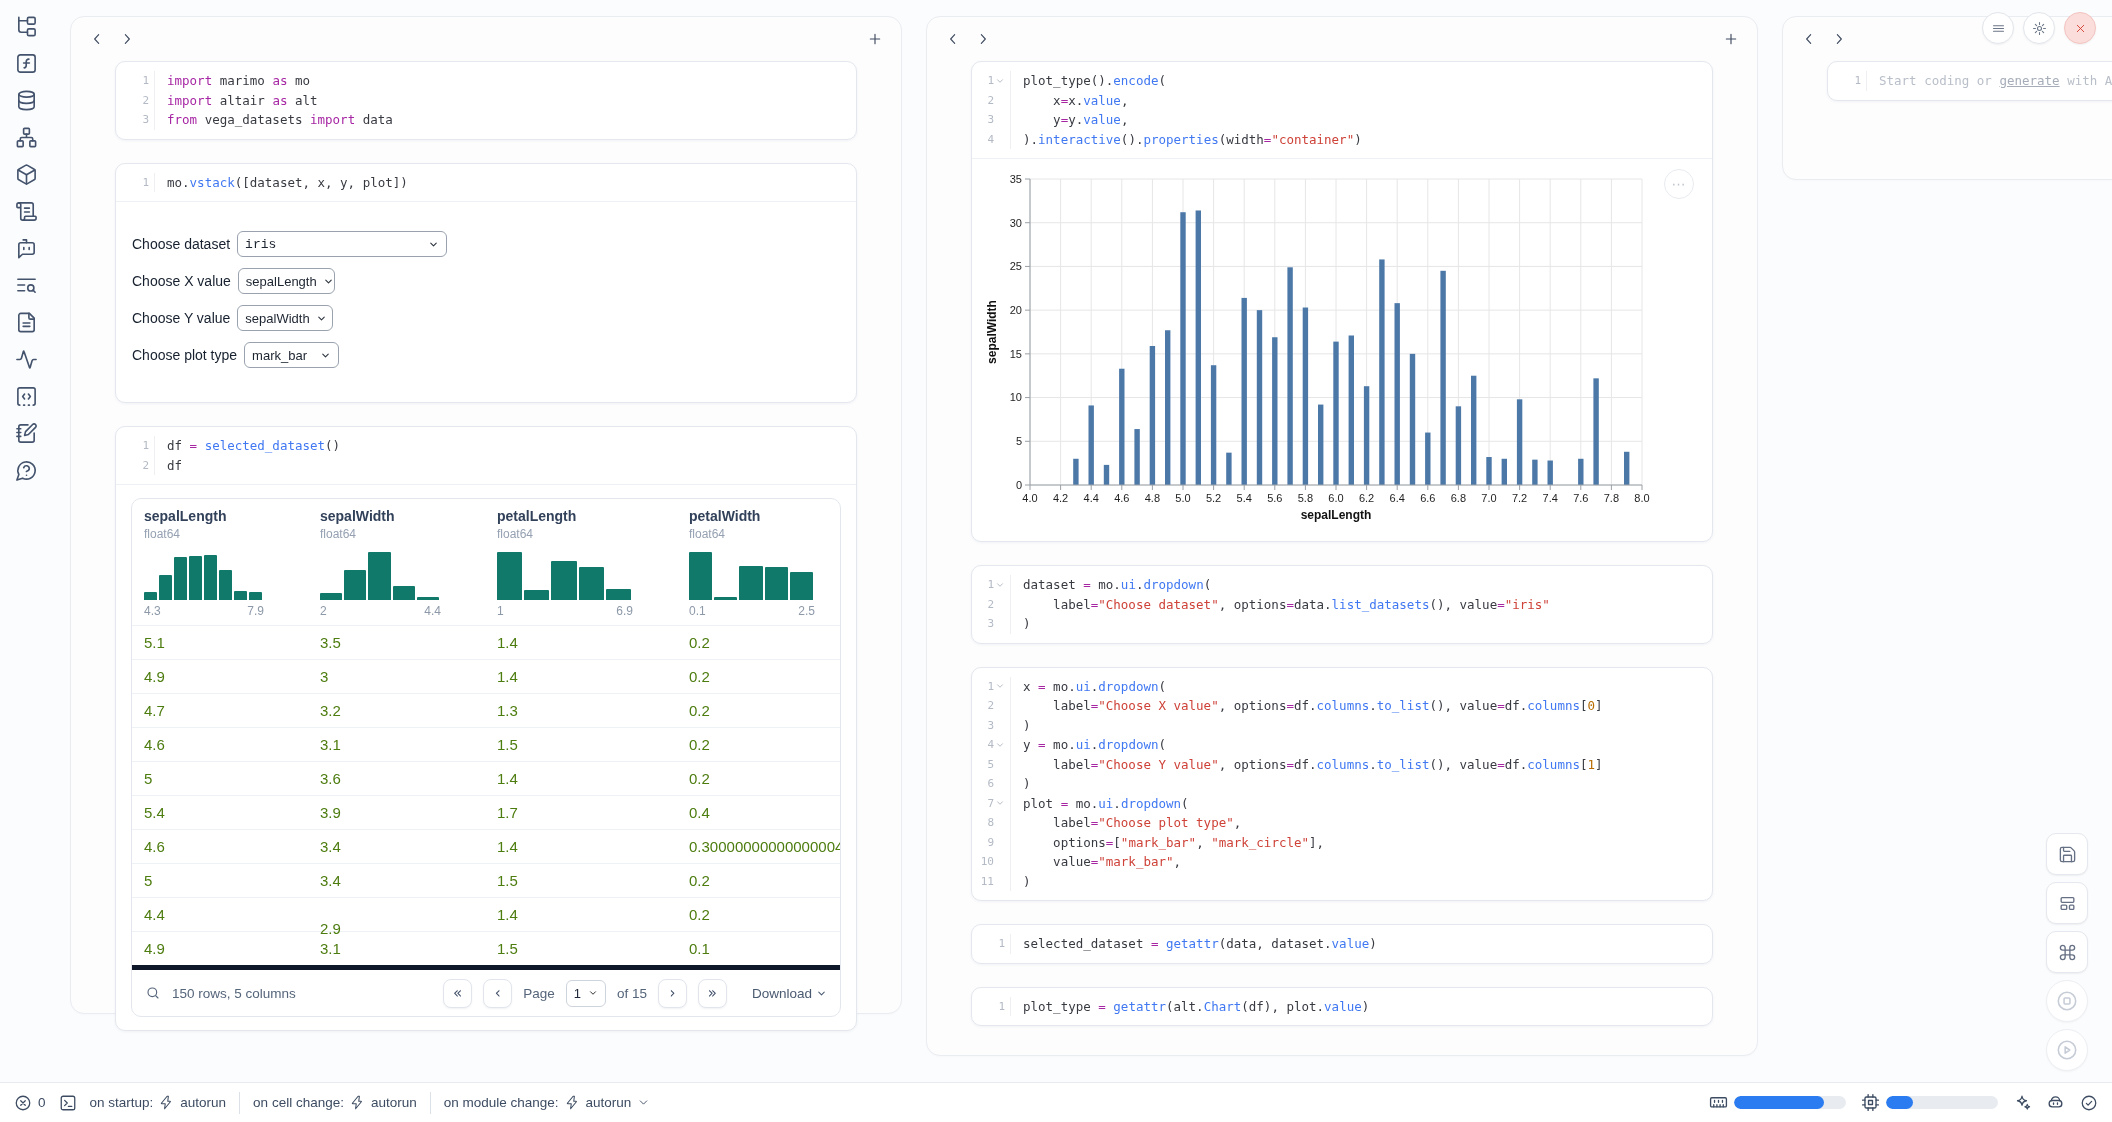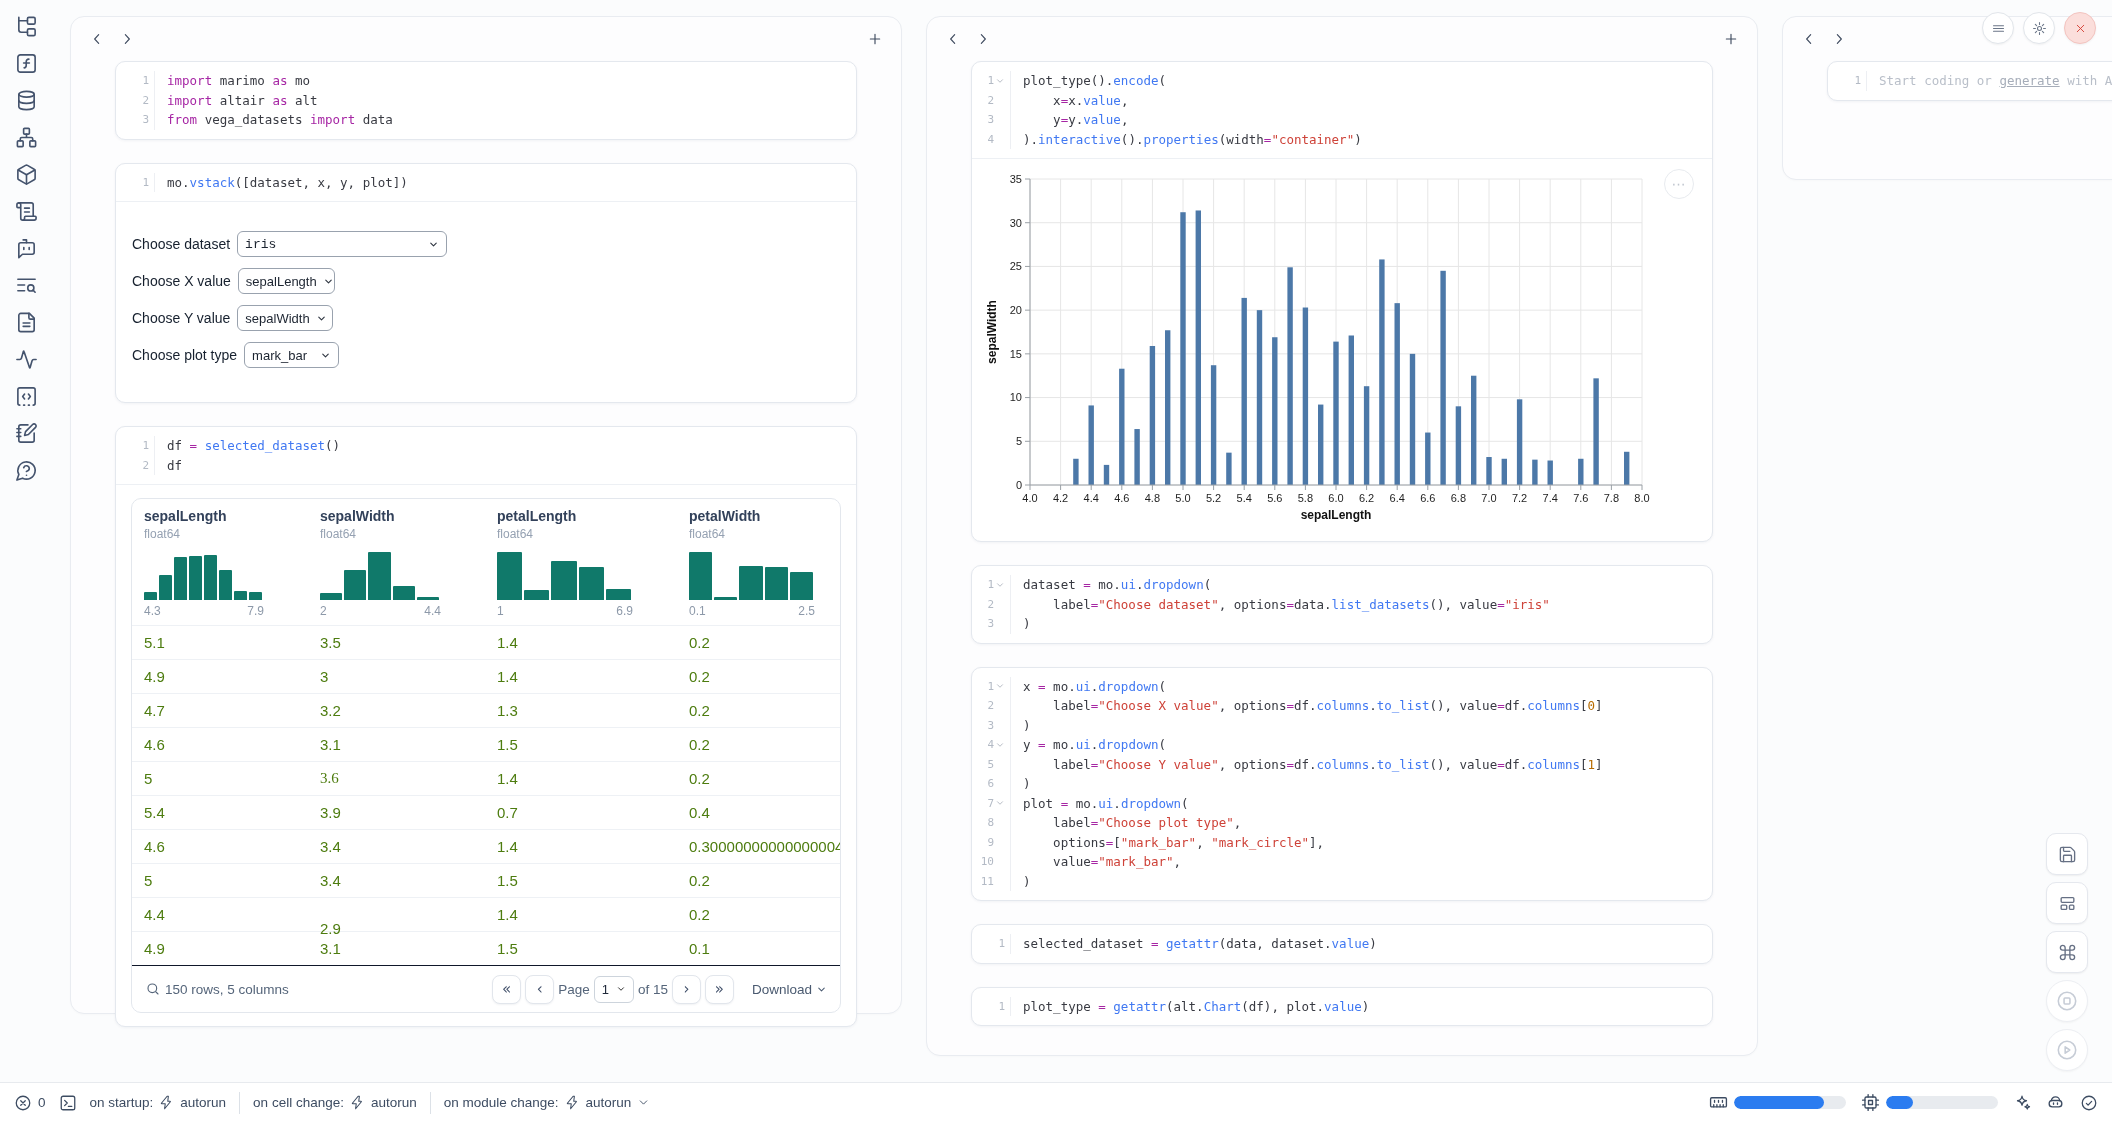--- a/index.html
+++ b/index.html
@@ -52,21 +52,21 @@
   .df{border:1px solid #e3e7ed;border-radius:10px;overflow:hidden}
   .df-head{display:flex;padding-top:9px}
   .df-col{flex:none;padding-left:12px;overflow:hidden}
   .df-col .nm{font-size:14px;font-weight:bold;color:#32415a;white-space:nowrap}
   .df-col .dt{font-size:12px;color:#95a1b2;margin-top:3px;white-space:nowrap}
   .hist{margin-top:9px;display:flex;align-items:flex-end;gap:2px;height:50px}
   .hist span{background:#10796a;border-radius:1px 1px 0 0;flex:1}
   .rng{display:flex;justify-content:space-between;font-size:12px;color:#8d99a9;margin:4px 2px 7px 0}
   .df-row{display:flex;border-top:1px solid #eef1f5;height:33px;align-items:center;font-size:15px;color:#4d7c0f}
   .df-cell{flex:none;padding-left:12px;white-space:nowrap;overflow:hidden}
-  .df-footer{display:flex;align-items:center;border-top:1px solid #0f172a;height:46px;padding:0 13px;font-size:13.5px;color:#55657a;gap:4px}
+  .df-footer{display:flex;align-items:center;border-top:5px solid #0f172a;height:46px;padding:0 13px;font-size:13.5px;color:#55657a;gap:11px}
   .df-footer .sp{flex:1}
   .pg-btn{width:27px;height:27px;border:1px solid #e2e6ec;border-radius:8px;background:#fff;box-shadow:0 1px 2px rgba(20,30,60,.06);display:flex;align-items:center;justify-content:center;color:#41506a;font-size:15px;cursor:pointer;font-family:"DejaVu Sans",sans-serif}
   .pg-sel{height:25px;border:1px solid #cdd4dc;border-radius:6px;background:#fff;display:flex;align-items:center;padding:0 7px;gap:7px;font-size:13px;color:#20293a;cursor:pointer}
   .pg-sel .chev{width:10px;height:10px;color:#333}
   .dl{display:flex;align-items:center;gap:4px;color:#4a5a70;margin-left:14px;cursor:pointer}
   .dl .chev{width:11px;height:11px}
 
   
   .chart-output{position:relative;padding:6px 10px 10px 12px}
   .chart-actions{position:absolute;top:10px;right:18px;width:28px;height:28px;border:1px solid #e8ebef;border-radius:50%;background:#fff;color:#c0c6cf;display:flex;align-items:center;justify-content:center;font-size:14px;letter-spacing:1px;cursor:pointer}
@@ -409,28 +409,28 @@
                 <div class="df-cell" style="width: 170px;">0.2</div>
               </div>
               <div class="df-row">
                 <div class="df-cell" style="width: 164px;">4.6</div>
                 <div class="df-cell" style="width: 165px;">3.1</div>
                 <div class="df-cell" style="width: 180px;">1.5</div>
                 <div class="df-cell" style="width: 170px;">0.2</div>
               </div>
               <div class="df-row">
                 <div class="df-cell" style="width: 164px;">5</div>
-                <div class="df-cell" style="width: 165px; font-family: Liberation Serif, serif;">3.6</div>
+                <div class="df-cell" style="width: 165px;">3.6</div>
                 <div class="df-cell" style="width: 180px;">1.4</div>
                 <div class="df-cell" style="width: 170px;">0.2</div>
               </div>
               <div class="df-row">
                 <div class="df-cell" style="width: 164px;">5.4</div>
                 <div class="df-cell" style="width: 165px;">3.9</div>
-                <div class="df-cell" style="width: 180px;">0.7</div>
+                <div class="df-cell" style="width: 180px;">1.7</div>
                 <div class="df-cell" style="width: 170px;">0.4</div>
               </div>
               <div class="df-row">
                 <div class="df-cell" style="width: 164px;">4.6</div>
                 <div class="df-cell" style="width: 165px;">3.4</div>
                 <div class="df-cell" style="width: 180px;">1.4</div>
                 <div class="df-cell" style="width: 170px;">0.30000000000000004</div>
               </div>
               <div class="df-row">
                 <div class="df-cell" style="width: 164px;">5</div>

